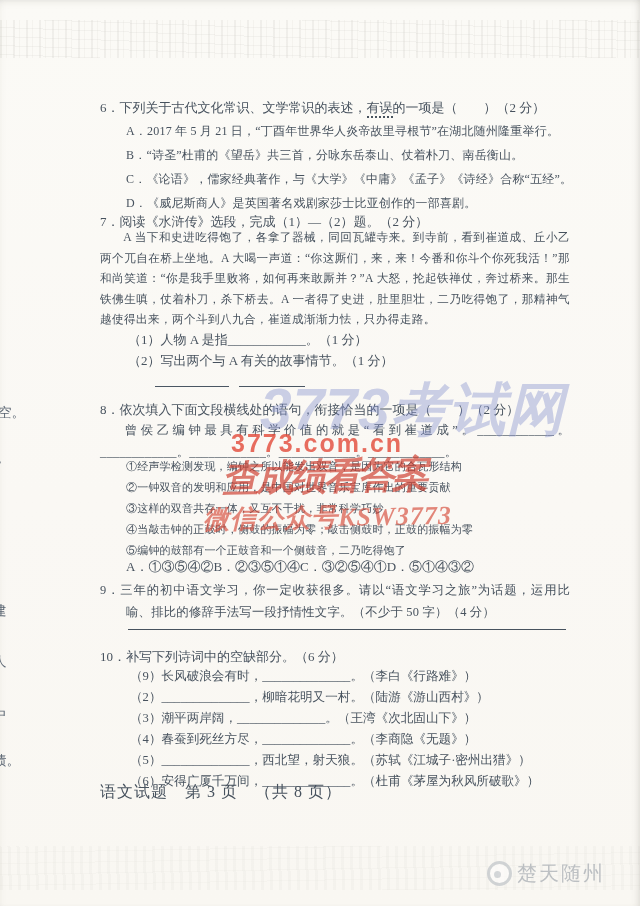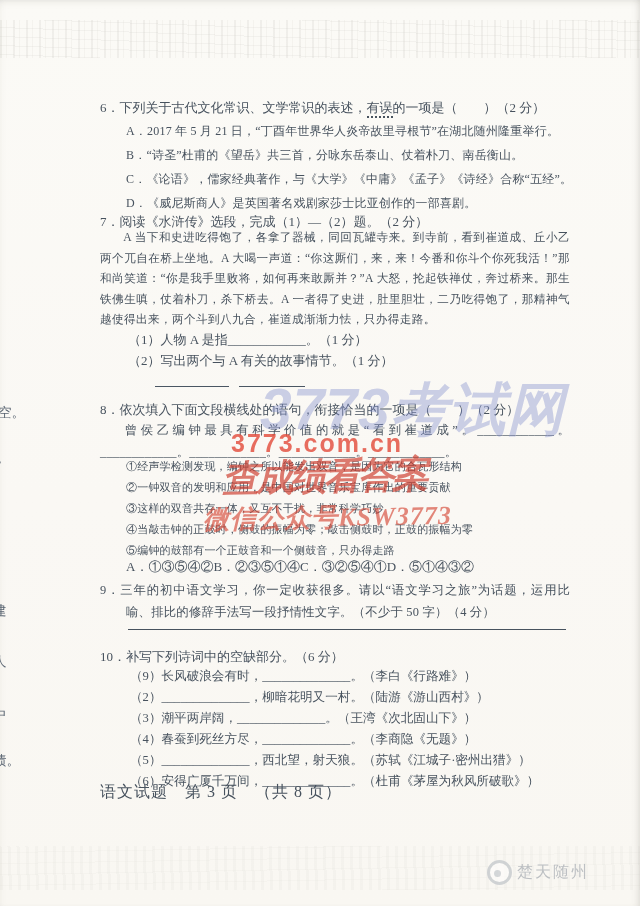--- a/index.html
+++ b/index.html
@@ -77,21 +77,21 @@
   .corner{position:absolute;left:487px;top:860px;display:flex;align-items:center;gap:5px;opacity:.75;}
   .corner-icon{
     width:25px;height:25px;border:3px solid #c3c7cb;border-radius:50%;
     position:relative;background:#fdfcfa;
   }
   .corner-icon::after{
     content:"";position:absolute;left:4px;top:7px;width:7px;height:7px;
     border-radius:50%;background:#c9cdd1;
   }
   .corner-text{
-    font-size:16px;color:#a9aeb4;letter-spacing:2px;
+    font-size:20px;color:#a9aeb4;letter-spacing:2px;
     font-family:Liberation Sans, sans-serif;
   }
   
   .mf{position:absolute;left:-7px;font-size:13.5px;color:#5a6572;white-space:nowrap;}
   .mf0{top:404px;left:-2px;} .mf1{top:450px;} .mf2{top:602px;}
   .mf3{top:653px;} .mf4{top:706px;} .mf5{top:752px;}
 </style>
 </head>
 <body>
 
@@ -128,21 +128,21 @@
       <div class="blank b2"></div>
     </div>
 
     <div class="blk line" style="top:398px">8．依次填入下面文段横线处的语句，衔接恰当的一项是（　　）（2 分）</div>
     <div class="blk passage wrapline" style="top:420px;text-indent:2em">曾侯乙编钟最具有科学价值的就是“看到崔道成”。____________。____________。____________。____________。____________。</div>
     <div class="blk items" style="top:456px">
       <div class="line">①经声学检测发现，编钟之所以能发出双音，是因为它的合瓦形结构</div>
       <div class="line">②一钟双音的发明和应用，是中国对世界音乐宝库作出的重要贡献</div>
       <div class="line">③这样的双音共存一体，又互不干扰，非常科学巧妙</div>
       <div class="line">④当敲击钟的正鼓时，侧鼓的振幅为零；敲击侧鼓时，正鼓的振幅为零</div>
-      <div class="line">⑤编钟的鼓部有一个正鼓音和一个侧鼓音，只办得走路</div>
+      <div class="line">⑤编钟的鼓部有一个正鼓音和一个侧鼓音，二乃吃得饱了</div>
     </div>
     <div class="blk choices" style="top:558px">
       <span>A．①③⑤④②</span>
       <span>B．②③⑤①④</span>
       <span>C．③②⑤④①</span>
       <span>D．⑤①④③②</span>
     </div>
 
     <div class="blk wrapline hang" style="top:580px">9．三年的初中语文学习，你一定收获很多。请以“语文学习之旅”为话题，运用比喻、排比的修辞手法写一段抒情性文字。（不少于 50 字）（4 分）</div>
     <div class="blk ans-line" style="top:612px"></div>

